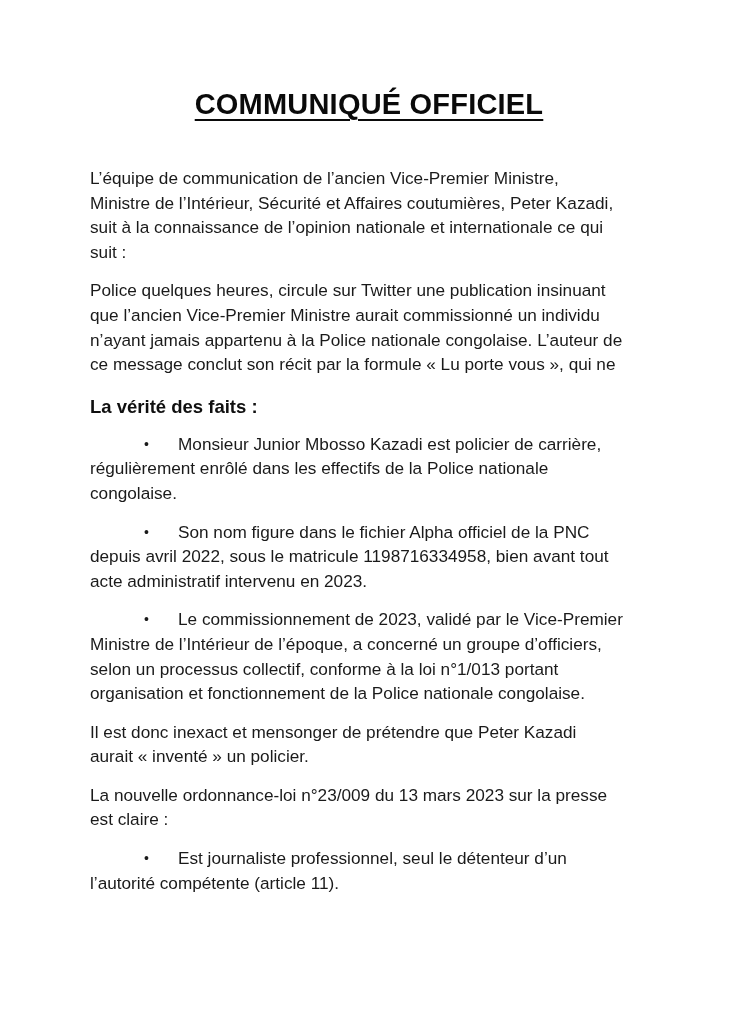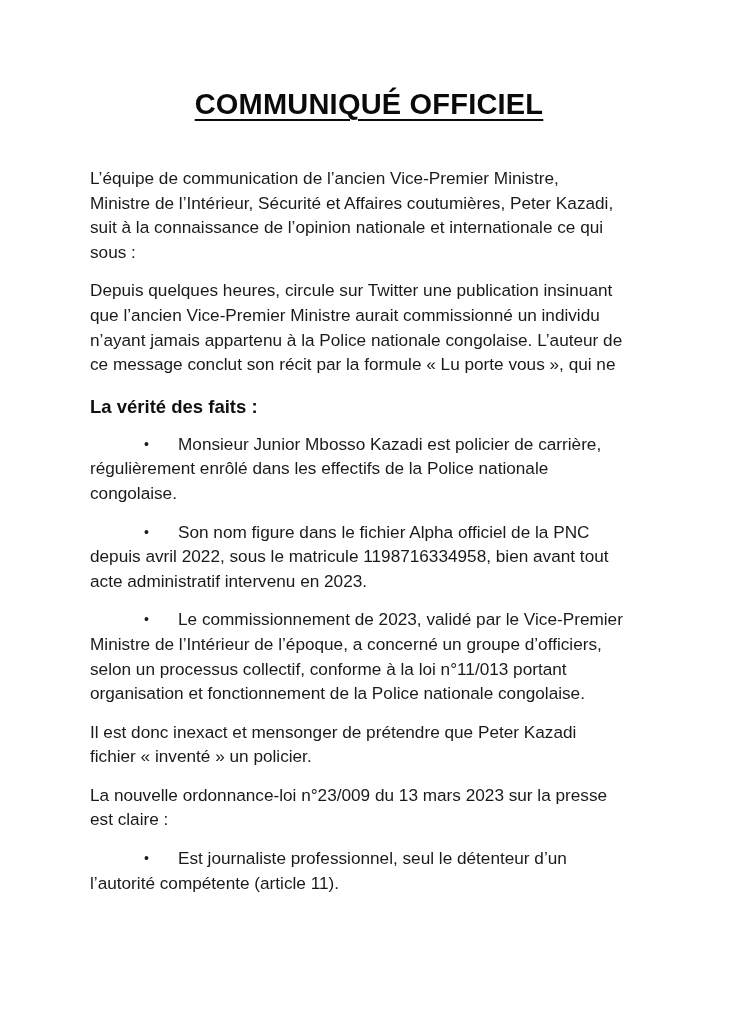--- a/index.html
+++ b/index.html
@@ -82,25 +82,25 @@
   <div class="title">
     <span>COMMUNIQUÉ OFFICIEL</span>
   </div>
 
   <div class="content">
 
     <p class="para">
       <span class="line">L’équipe de communication de l’ancien Vice-Premier Ministre,</span>
       <span class="line">Ministre de l’Intérieur, Sécurité et Affaires coutumières, Peter Kazadi,</span>
       <span class="line">suit à la connaissance de l’opinion nationale et internationale ce qui</span>
-      <span class="line">sous :</span>
+      <span class="line">suit :</span>
     </p>
 
     <p class="para">
-      <span class="line">Depuis quelques heures, circule sur Twitter une publication insinuant</span>
+      <span class="line">Police quelques heures, circule sur Twitter une publication insinuant</span>
       <span class="line">que l’ancien Vice-Premier Ministre aurait commissionné un individu</span>
       <span class="line">n’ayant jamais appartenu à la Police nationale congolaise. L’auteur de</span>
       <span class="line">ce message conclut son récit par la formule « Lu porte vous », qui ne</span>
     </p>
 
     <h2 class="heading">La vérité des faits :</h2>
 
     <div class="para">
       <span class="bullet-line">
         <span class="bullet-dot">•</span>
@@ -118,27 +118,27 @@
       <span class="line">depuis avril 2022, sous le matricule 1198716334958, bien avant tout</span>
       <span class="line">acte administratif intervenu en 2023.</span>
     </div>
 
     <div class="para">
       <span class="bullet-line">
         <span class="bullet-dot">•</span>
         <span>Le commissionnement de 2023, validé par le Vice-Premier</span>
       </span>
       <span class="line">Ministre de l’Intérieur de l’époque, a concerné un groupe d’officiers,</span>
-      <span class="line">selon un processus collectif, conforme à la loi n°11/013 portant</span>
+      <span class="line">selon un processus collectif, conforme à la loi n°1/013 portant</span>
       <span class="line">organisation et fonctionnement de la Police nationale congolaise.</span>
     </div>
 
     <p class="para">
       <span class="line">Il est donc inexact et mensonger de prétendre que Peter Kazadi</span>
-      <span class="line">fichier « inventé » un policier.</span>
+      <span class="line">aurait « inventé » un policier.</span>
     </p>
 
     <p class="para">
       <span class="line">La nouvelle ordonnance-loi n°23/009 du 13 mars 2023 sur la presse</span>
       <span class="line">est claire :</span>
     </p>
 
     <div class="para">
       <span class="bullet-line">
         <span class="bullet-dot">•</span>

